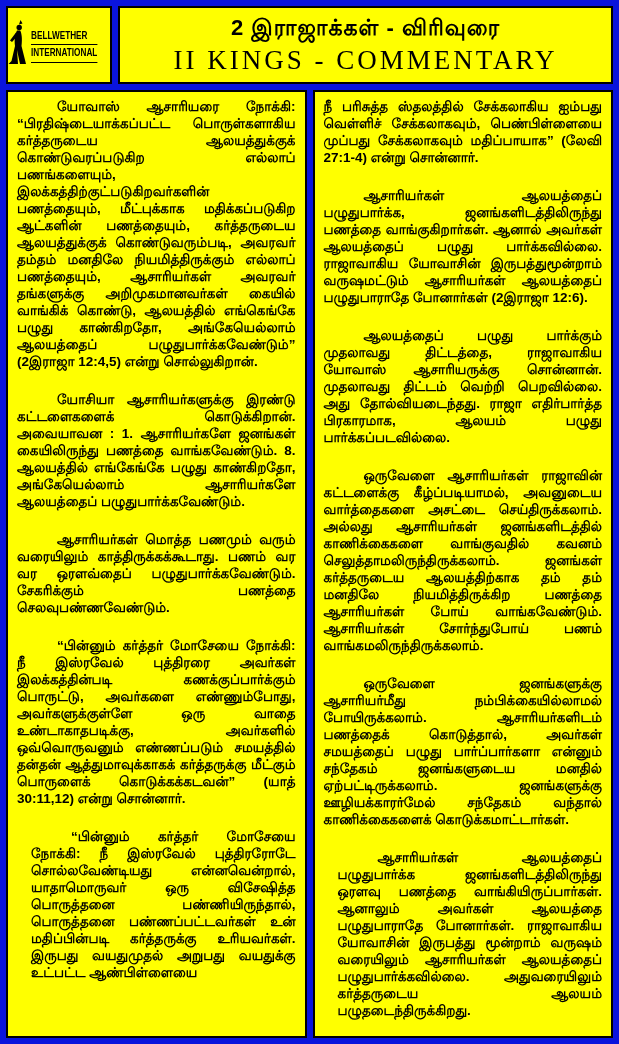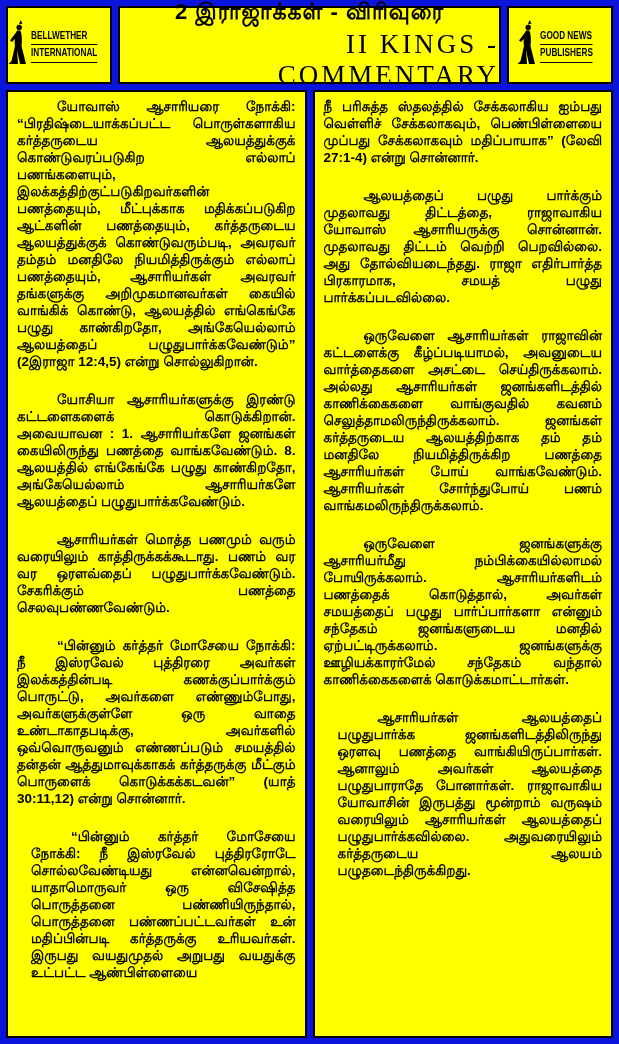--- a/index.html
+++ b/index.html
@@ -125,52 +125,37 @@
         <span>BELLWETHER</span>
         <span>INTERNATIONAL</span>
       </span>
     </div>
 
     <div class="panel title-box">
       <div class="title-tamil">2 இராஜாக்கள்  -  விரிவுரை</div>
       <div class="title-english">II KINGS - COMMENTARY</div>
     </div>
 
-    <div class="panel logo-box">
-      <span class="logo-icon">
-        <svg width="22" height="46" viewBox="0 0 22 46" aria-hidden="true">
-          <g fill="#000000">
-            <path d="M14.5 0 L16.5 3.5 L13 4.5 Z"></path>
-            <circle cx="13.2" cy="7.5" r="2.7"></circle>
-            <path d="M11 10.5 C9 14 8.2 20 9 26 L5.5 41 L2.5 44 L12 44 L11 30 L14 44 L20 44 L15.5 26 C16.5 18 15.5 13 14.2 10.5 Z"></path>
-            <path d="M10 12.5 L4 20.5 L6 22 L11.5 16 Z"></path>
-          </g>
-        </svg>
-      </span>
-      <span class="logo-text">
-        <span>GOOD NEWS</span>
-        <span>PUBLISHERS</span>
-      </span>
-    </div>
 
   </div>
 
   <div class="columns">
 
     <div class="panel column">
       <p>யோவாஸ் ஆசாரியரை நோக்கி: “பிரதிஷ்டையாக்கப்பட்ட பொருள்களாகிய கர்த்தருடைய ஆலயத்துக்குக் கொண்டுவரப்படுகிற எல்லாப் பணங்களையும், இலக்கத்திற்குட்படுகிறவர்களின் பணத்தையும், மீட்புக்காக மதிக்கப்படுகிற ஆட்களின் பணத்தையும், கர்த்தருடைய ஆலயத்துக்குக் கொண்டுவரும்படி, அவரவர் தம்தம் மனதிலே நியமித்திருக்கும் எல்லாப் பணத்தையும், ஆசாரியர்கள் அவரவர் தங்களுக்கு அறிமுகமானவர்கள் கையில் வாங்கிக் கொண்டு, ஆலயத்தில் எங்கெங்கே பழுது காண்கிறதோ, அங்கேயெல்லாம் ஆலயத்தைப் பழுதுபார்க்கவேண்டும்” (2இராஜா 12:4,5) என்று சொல்லுகிறான்.</p>
       <p>யோசியா ஆசாரியர்களுக்கு இரண்டு கட்டளைகளைக் கொடுக்கிறான். அவையாவன : 1. ஆசாரியர்களே ஜனங்கள் கையிலிருந்து பணத்தை வாங்கவேண்டும். 8. ஆலயத்தில் எங்கேங்கே பழுது காண்கிறதோ, அங்கேயெல்லாம் ஆசாரியர்களே ஆலயத்தைப் பழுதுபார்க்கவேண்டும்.</p>
       <p>ஆசாரியர்கள் மொத்த பணமும் வரும் வரையிலும் காத்திருக்கக்கூடாது. பணம் வர வர ஒரளவ்தைப் பழுதுபார்க்கவேண்டும். சேகரிக்கும் பணத்தை செலவுபண்ணவேண்டும்.</p>
       <p>“பின்னும் கர்த்தர் மோசேயை நோக்கி: நீ இஸ்ரவேல் புத்திரரை அவர்கள் இலக்கத்தின்படி கணக்குப்பார்க்கும் பொருட்டு, அவர்களை எண்ணும்போது, அவர்களுக்குள்ளே ஒரு வாதை உண்டாகாதபடிக்கு, அவர்களில் ஒவ்வொருவனும் எண்ணப்படும் சமயத்தில் தன்தன் ஆத்துமாவுக்காகக் கர்த்தருக்கு மீட்கும் பொருளைக் கொடுக்கக்கடவன்” (யாத் 30:11,12) என்று சொன்னார்.</p>
       <p>“பின்னும் கர்த்தர் மோசேயை நோக்கி: நீ இஸ்ரவேல் புத்திரரோடே சொல்லவேண்டியது என்னவென்றால், யாதாமொருவர் ஒரு விசேஷித்த பொருத்தனை பண்ணியிருந்தால், பொருத்தனை பண்ணப்பட்டவர்கள் உன் மதிப்பின்படி கர்த்தருக்கு உரியவர்கள். இருபது வயதுமுதல் அறுபது வயதுக்கு உட்பட்ட ஆண்பிள்ளையை</p>
     </div>
 
     <div class="panel column">
       <p class="continuation">நீ பரிசுத்த ஸ்தலத்தில் சேக்கலாகிய ஐம்பது வெள்ளிச் சேக்கலாகவும், பெண்பிள்ளையை முப்பது சேக்கலாகவும் மதிப்பாயாக” (லேவி 27:1-4) என்று சொன்னார்.</p>
-      <p>ஆலயத்தைப் பழுது பார்க்கும் முதலாவது திட்டத்தை, ராஜாவாகிய யோவாஸ் ஆசாரியருக்கு சொன்னான். முதலாவது திட்டம் வெற்றி பெறவில்லை. அது தோல்வியடைந்தது. ராஜா எதிர்பார்த்த பிரகாரமாக, சமயத் பழுது பார்க்கப்படவில்லை.</p>
+      <p>ஆசாரியர்கள் ஆலயத்தைப் பழுதுபார்க்க, ஜனங்களிடத்திலிருந்து பணத்தை வாங்குகிறார்கள். ஆனால் அவர்கள் ஆலயத்தைப் பழுது பார்க்கவில்லை. ராஜாவாகிய யோவாசின் இருபத்துமூன்றாம் வருஷமட்டும் ஆசாரியர்கள் ஆலயத்தைப் பழுதுபாராதே போனார்கள் (2இராஜா 12:6).</p>
+      <p>ஆலயத்தைப் பழுது பார்க்கும் முதலாவது திட்டத்தை, ராஜாவாகிய யோவாஸ் ஆசாரியருக்கு சொன்னான். முதலாவது திட்டம் வெற்றி பெறவில்லை. அது தோல்வியடைந்தது. ராஜா எதிர்பார்த்த பிரகாரமாக, ஆலயம் பழுது பார்க்கப்படவில்லை.</p>
       <p>ஒருவேளை ஆசாரியர்கள் ராஜாவின் கட்டளைக்கு கீழ்ப்படியாமல், அவனுடைய வார்த்தைகளை அசட்டை செய்திருக்கலாம். அல்லது ஆசாரியர்கள் ஜனங்களிடத்தில் காணிக்கைகளை வாங்குவதில் கவனம் செலுத்தாமலிருந்திருக்கலாம். ஜனங்கள் கர்த்தருடைய ஆலயத்திற்காக தம் தம் மனதிலே நியமித்திருக்கிற பணத்தை ஆசாரியர்கள் போய் வாங்கவேண்டும். ஆசாரியர்கள் சோர்ந்துபோய் பணம் வாங்கமலிருந்திருக்கலாம்.</p>
       <p>ஒருவேளை ஜனங்களுக்கு ஆசாரியர்மீது நம்பிக்கையில்லாமல் போயிருக்கலாம். ஆசாரியர்களிடம் பணத்தைக் கொடுத்தால், அவர்கள் சமயத்தைப் பழுது பார்ப்பார்களா என்னும் சந்தேகம் ஜனங்களுடைய மனதில் ஏற்பட்டிருக்கலாம். ஜனங்களுக்கு ஊழியக்காரர்மேல் சந்தேகம் வந்தால் காணிக்கைகளைக் கொடுக்கமாட்டார்கள்.</p>
       <p>ஆசாரியர்கள் ஆலயத்தைப் பழுதுபார்க்க ஜனங்களிடத்திலிருந்து ஒரளவு பணத்தை வாங்கியிருப்பார்கள். ஆனாலும் அவர்கள் ஆலயத்தை பழுதுபாராதே போனார்கள். ராஜாவாகிய யோவாசின் இருபத்து மூன்றாம் வருஷம் வரையிலும் ஆசாரியர்கள் ஆலயத்தைப் பழுதுபார்க்கவில்லை. அதுவரையிலும் கர்த்தருடைய ஆலயம் பழுதடைந்திருக்கிறது.</p>
     </div>
 
   </div>
 
 </div>
 
 </body></html>

